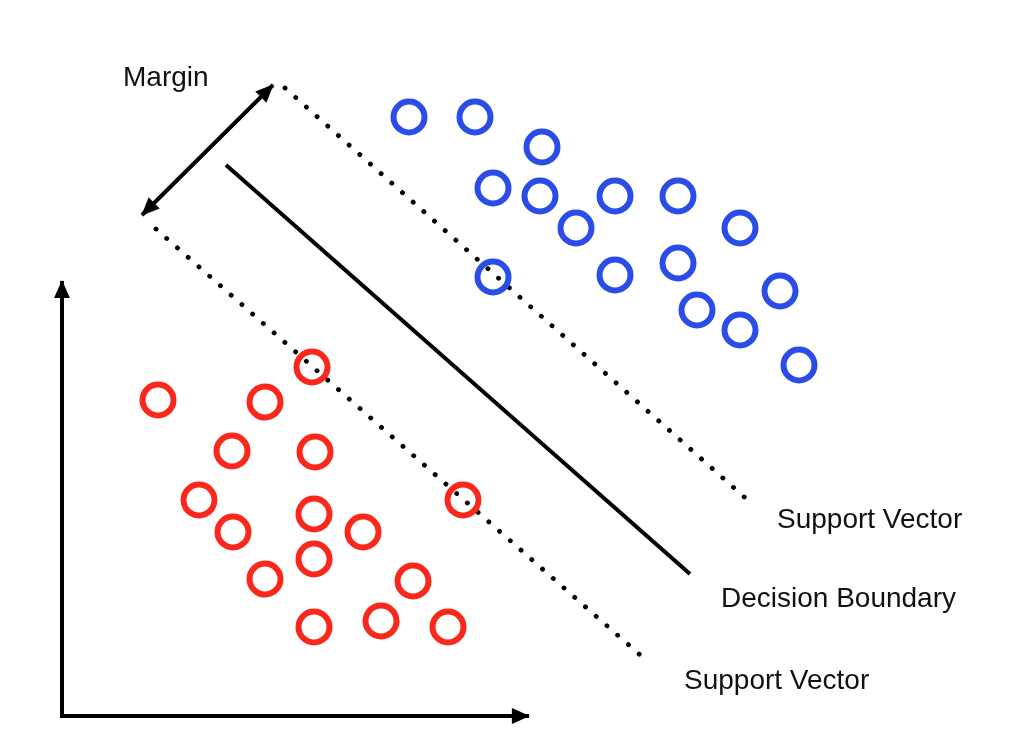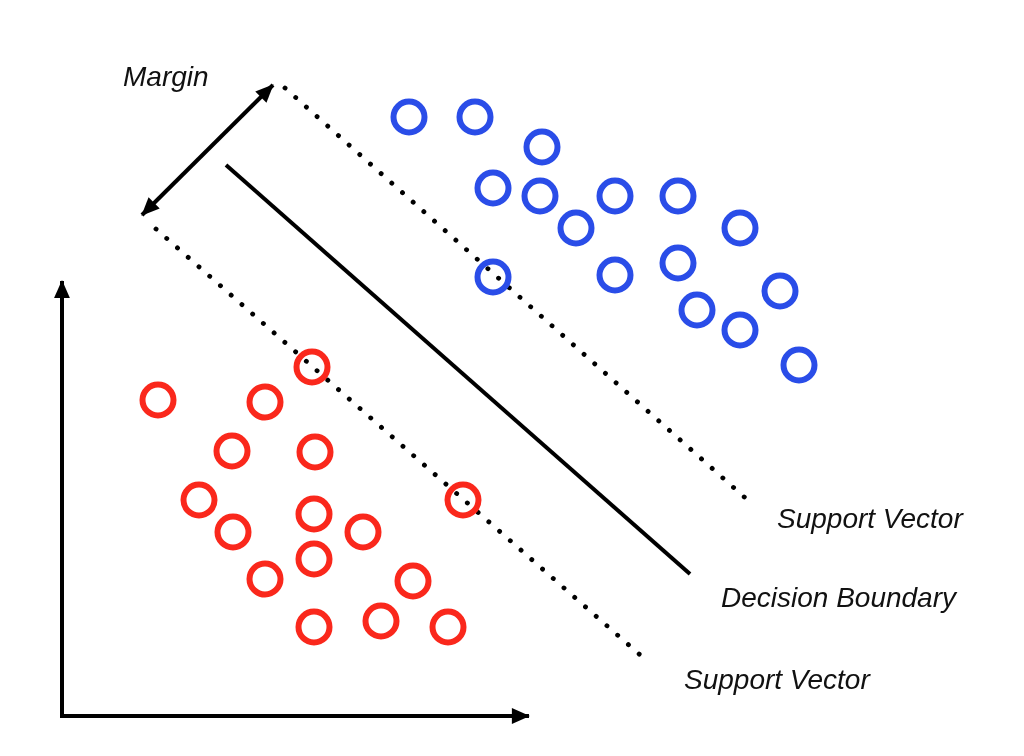--- a/index.html
+++ b/index.html
@@ -7,21 +7,20 @@
     padding: 0;
     background: #ffffff;
     font-family: "Liberation Sans", sans-serif;
   }
   .stage {
     position: relative;
     width: 1024px;
     height: 756px;
     background: #ffffff;
     overflow: hidden;
-    font-style: italic;
   }
   svg text {
     font-family: "Liberation Sans", sans-serif;
     font-size: 28px;
     fill: #111111;
   }
   .solid-line {
     stroke: #000000;
     stroke-width: 4;
     fill: none;

